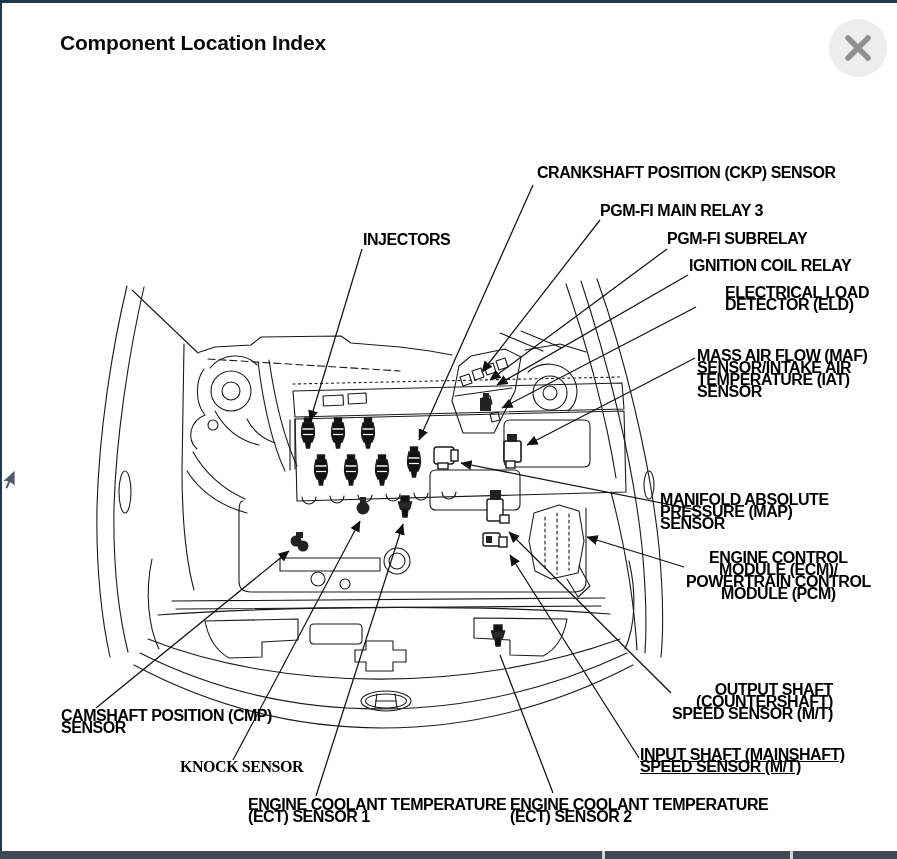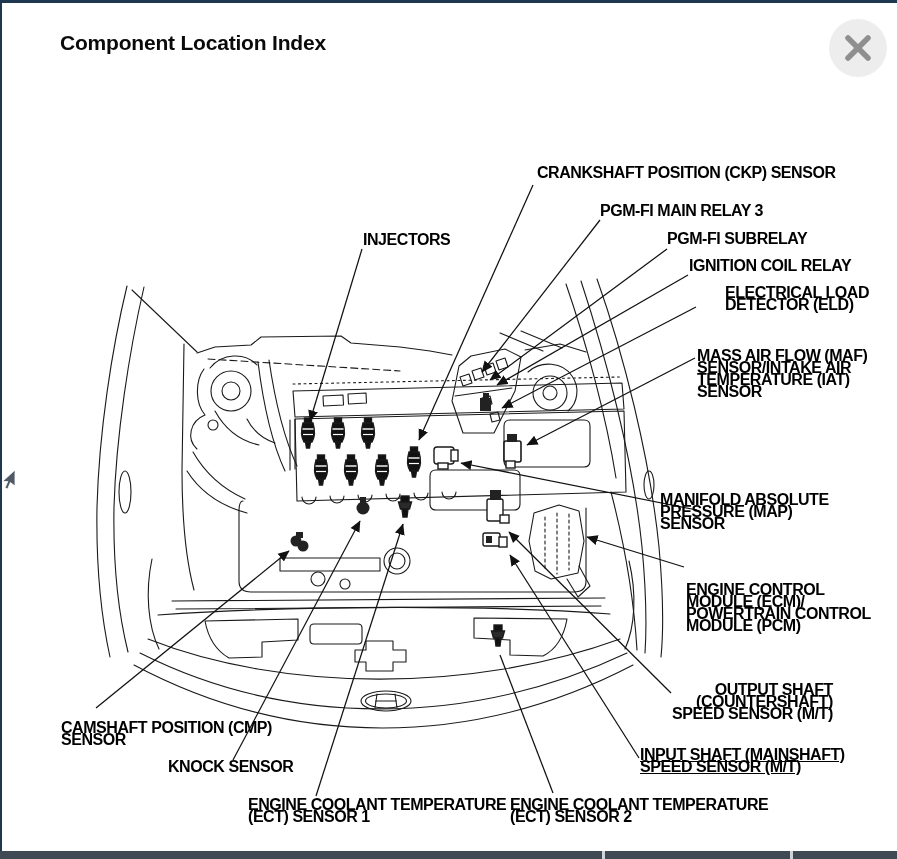--- a/index.html
+++ b/index.html
@@ -214,32 +214,32 @@
 <div class="lbl" style="left:725px;top:287px;">ELECTRICAL LOAD
 DETECTOR (ELD)</div>
 <div class="lbl" style="left:697px;top:350px;">MASS AIR FLOW (MAF)
 SENSOR/INTAKE AIR
 TEMPERATURE (IAT)
 SENSOR</div>
 <div class="lbl" style="left:363px;top:234px;">INJECTORS</div>
 <div class="lbl" style="left:660px;top:494px;">MANIFOLD ABSOLUTE
 PRESSURE (MAP)
 SENSOR</div>
-<div class="lbl" style="left:686px;top:584px;">ENGINE CONTROL
+<div class="lbl" style="left:686px;top:552px;text-align:center;">ENGINE CONTROL
 MODULE (ECM)/
 POWERTRAIN CONTROL
 MODULE (PCM)</div>
 <div class="lbl" style="left:672px;top:684px;text-align:right;">OUTPUT SHAFT
 (COUNTERSHAFT)
 SPEED SENSOR (M/T)</div>
 <div class="lbl" style="left:640px;top:749px;text-decoration:underline;">INPUT SHAFT (MAINSHAFT)
 SPEED SENSOR (M/T)</div>
-<div class="lbl" style="left:61px;top:710px;margin-top:12px;">CAMSHAFT POSITION (CMP)
+<div class="lbl" style="left:61px;top:710px;">CAMSHAFT POSITION (CMP)
 SENSOR</div>
-<div class="lbl" style="left:168px;top:761px;">KNOCK SENSOR</div>
+<div class="lbl" style="left:180px;top:761px;font-family:Liberation Serif, serif;">KNOCK SENSOR</div>
 <div class="lbl" style="left:248px;top:799px;">ENGINE COOLANT TEMPERATURE
 (ECT) SENSOR 1</div>
 <div class="lbl" style="left:510px;top:799px;">ENGINE COOLANT TEMPERATURE
 (ECT) SENSOR 2</div>
 
 <svg class="cursor" viewBox="0 0 16 26">
   <polygon points="14,2 14,18 9.4,14.5 6.6,21 4,19.8 6.8,13.5 1.5,13.5" fill="#4f5a66" stroke="#fff" stroke-width="0.8"></polygon>
 </svg>
 
 <div class="bottom-bar">

